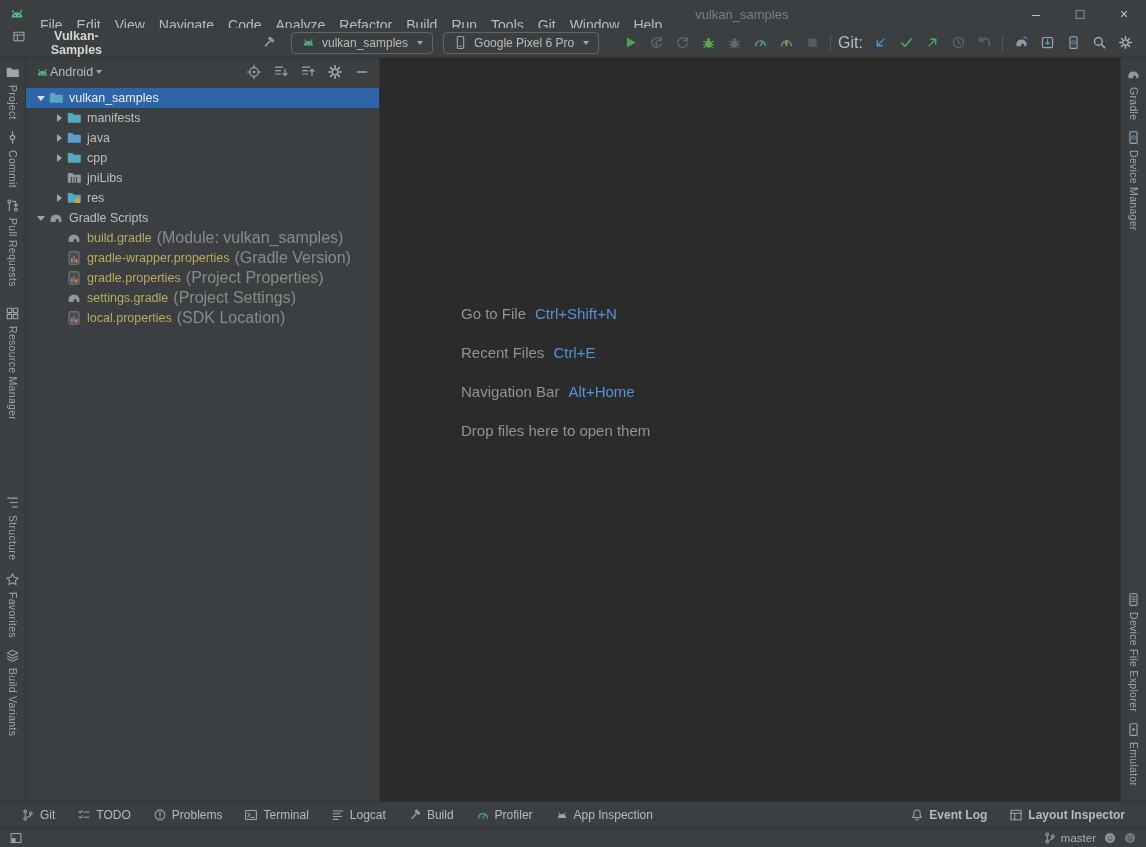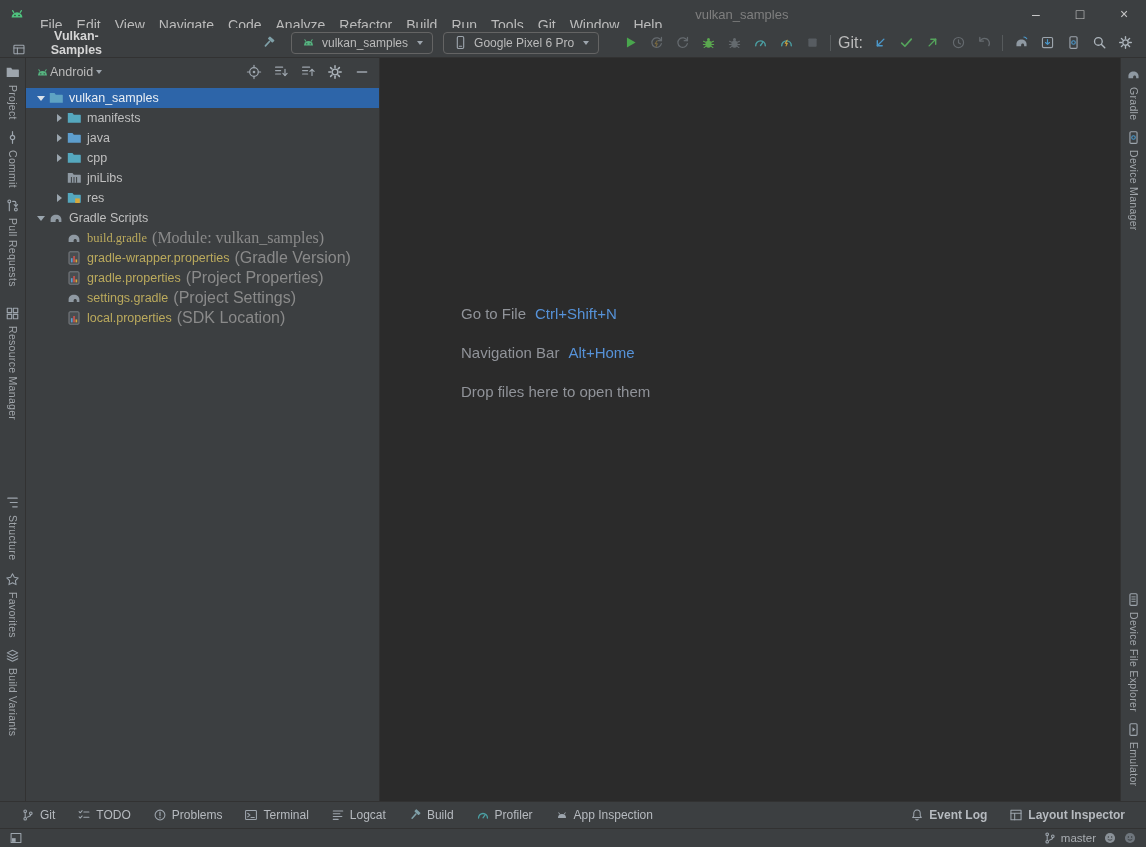--- a/index.html
+++ b/index.html
@@ -15,21 +15,21 @@
   .title-bar{height:28px;flex:none;display:flex;align-items:center;background:var(--panel);padding-left:8px;}
   .app-icon{width:18px;height:18px;margin-right:7px;flex:none;}
   .menus{display:flex;align-items:center;}
   .menu-item{padding:3px 7px;color:var(--fg);font-size:14px;border-radius:3px;cursor:default;white-space:nowrap;margin-top:21px;}
   .window-title{margin-left:26px;color:#7f7f7f;font-size:13px;white-space:nowrap;}
   .win-controls{margin-left:auto;display:flex;height:28px;}
   .win-btn{width:44px;display:flex;align-items:center;justify-content:center;color:#c7c7c7;font-size:14px;cursor:default;}
 
   
   .toolbar{height:30px;flex:none;display:flex;align-items:center;background:var(--panel);border-bottom:1px solid var(--line);padding:0 8px;}
-  .tb-project{display:flex;align-items:flex-end;gap:6px;background:none;border:none;color:#d5d5d5;font-size:12.5px;font-weight:bold;padding:2px 4px;cursor:default;}
+  .tb-project{display:flex;align-items:flex-start;gap:6px;background:none;border:none;color:#d5d5d5;font-size:12.5px;font-weight:bold;padding:2px 4px;cursor:default;}
   .tb-project .ticon{width:15px;height:15px;}
   .icon-btn{width:26px;height:24px;display:flex;align-items:center;justify-content:center;background:none;border:none;padding:0;cursor:default;}
   .icon-btn .sicon{width:15px;height:15px;}
   .icon-btn.dim{opacity:.42;}
   .tb-hammer{margin-left:132px;}
   .combo{display:flex;align-items:center;gap:6px;height:22px;padding:0 9px;background:transparent;border:1px solid #646464;border-radius:4px;color:var(--fg);font-size:12px;margin-left:10px;cursor:default;white-space:nowrap;}
   .combo .ticon{width:15px;height:15px;}
   .caret{width:0;height:0;border-left:3.5px solid transparent;border-right:3.5px solid transparent;border-top:4px solid #9da5ad;margin-left:3px;flex:none;}
   .tb-group{display:flex;align-items:center;}
   .tb-group.run{margin-left:18px;}
@@ -558,21 +558,21 @@
           <div class="tree-row" style="padding-left: 8px;">
     <span class="chev down"></span>
     <span class="ticon16">
               <svg viewBox="0 0 16 16">
                 <path d="M2.6 12V9.6C2.6 6.8 4.9 4.8 8 4.8c3 0 5.4 2 5.4 4.9V12h-2.6v-1.4c0-.9-.7-1.6-1.6-1.6-.9 0-1.6.7-1.6 1.6V12z" fill="#8f99a2"></path>
               </svg>
             </span>
     <span class="tree-label">Gradle Scripts</span>
 
   </div>
-          <div class="tree-row" style="padding-left: 26px; font-family: Liberation Serif, serif;">
+          <div class="tree-row" style="padding-left: 26px;">
     <span class="chev empty"></span>
     <span class="ticon16">
               <svg viewBox="0 0 16 16">
                 <path d="M2.6 12V9.6C2.6 6.8 4.9 4.8 8 4.8c3 0 5.4 2 5.4 4.9V12h-2.6v-1.4c0-.9-.7-1.6-1.6-1.6-.9 0-1.6.7-1.6 1.6V12z" fill="#8f99a2"></path>
               </svg>
             </span>
     <span class="tree-label" style="color: rgb(187, 170, 93);">build.gradle</span>
     <span class="tree-anno">(Module: vulkan_samples)</span>
   </div>
           <div class="tree-row" style="padding-left: 26px;">
@@ -625,20 +625,24 @@
     <span class="tree-anno">(SDK Location)</span>
   </div>
         </div>
     </section>
 
     <section class="editor">
       <div class="hints">
           <div class="hint-line">
     <span class="hint-label">Go to File</span>
     <span class="hint-shortcut">Ctrl+Shift+N</span>
+  </div>
+          <div class="hint-line">
+    <span class="hint-label">Recent Files</span>
+    <span class="hint-shortcut">Ctrl+E</span>
   </div>
           <div class="hint-line">
     <span class="hint-label">Navigation Bar</span>
     <span class="hint-shortcut">Alt+Home</span>
   </div>
           <div class="hint-line">
     <span class="hint-label">Drop files here to open them</span>
 
   </div>
         </div>

